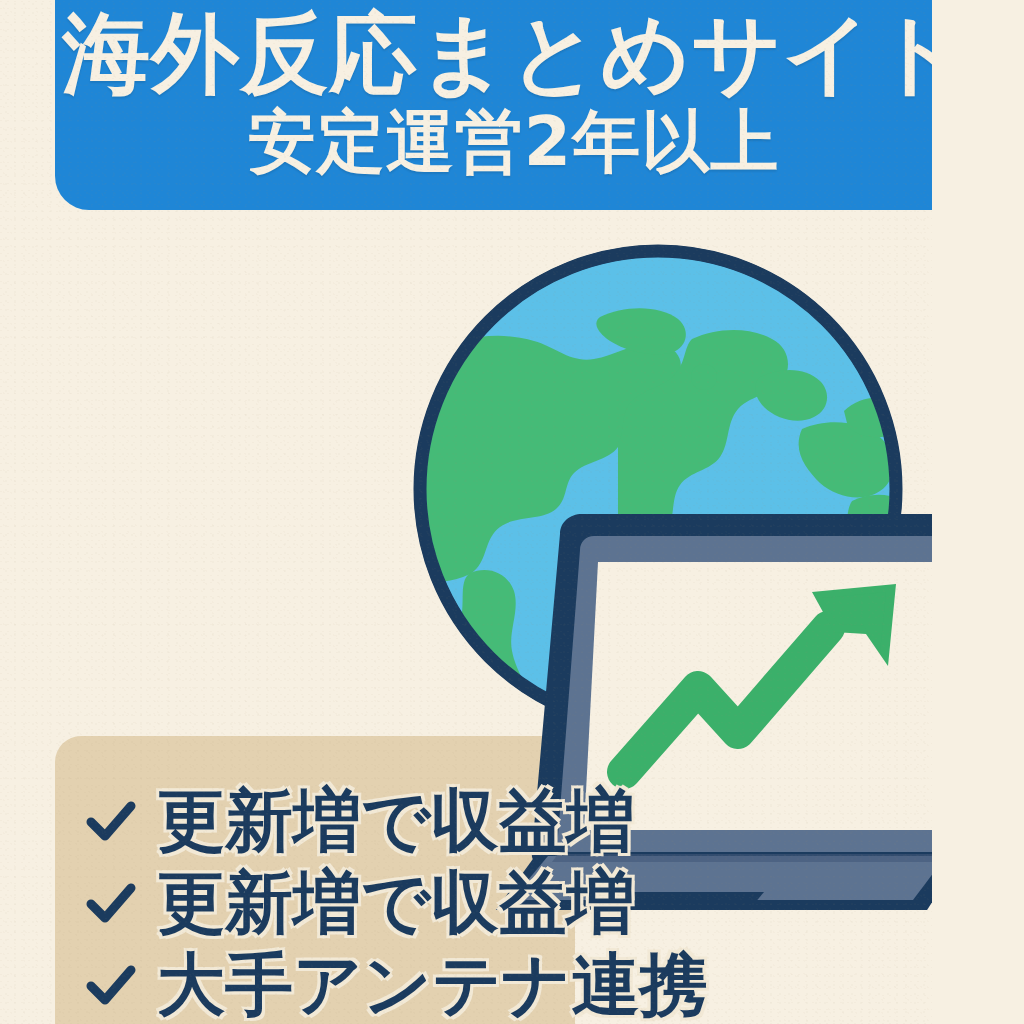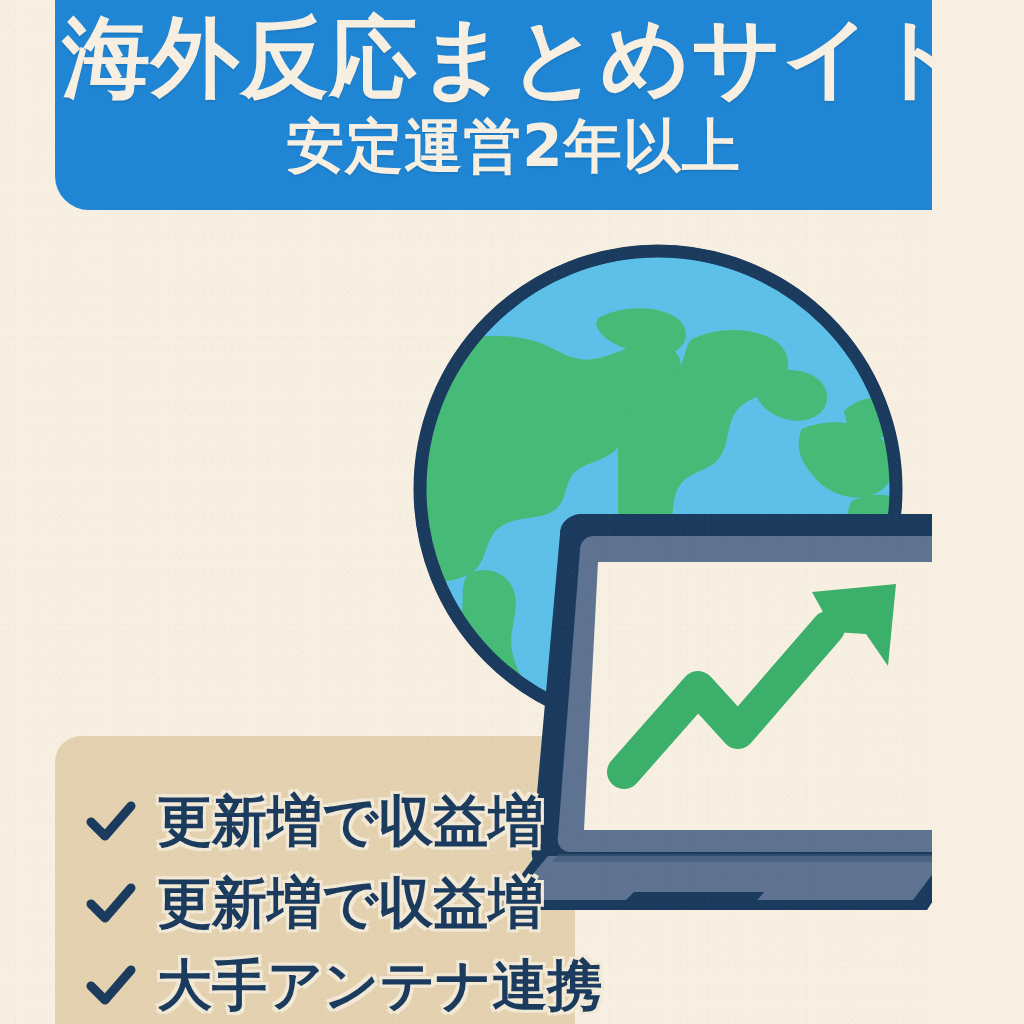--- a/index.html
+++ b/index.html
@@ -62,21 +62,21 @@
   .title-line {
     display: block;
     color: #f7f0e2;
     font-weight: bold;
     letter-spacing: 1px;
     line-height: 1.02;
     white-space: nowrap;
     text-shadow: 0 2px 2px rgba(0,0,0,.10);
   }
   .title-line-1 { font-size: 88px; }
-  .title-line-2 { font-size: 58px; margin-top: 14px; }
+  .title-line-2 { font-size: 68px; margin-top: 8px; }
 
   
   .globe {
     position: absolute;
     left: 404px;
     top: 243px;
     width: 508px;
     height: 492px;
     z-index: 15;
   }
@@ -127,21 +127,21 @@
   .check-icon {
     flex: 0 0 auto;
     width: 52px;
     height: 52px;
     display: block;
   }
   .check-icon svg { display: block; width: 100%; height: 100%; }
 
   .feature-text {
     color: #1b3b5e;
-    font-size: 55px;
+    font-size: 68px;
     font-weight: bold;
     letter-spacing: 0px;
     white-space: nowrap;
     line-height: 1;
     text-shadow:
        2px 0 0 #f2e9d6, -2px 0 0 #f2e9d6,
        0 2px 0 #f2e9d6, 0 -2px 0 #f2e9d6,
        2px 2px 0 #f2e9d6, -2px -2px 0 #f2e9d6,
        2px -2px 0 #f2e9d6, -2px 2px 0 #f2e9d6,
        3px 3px 0 #f2e9d6, -3px 3px 0 #f2e9d6,

